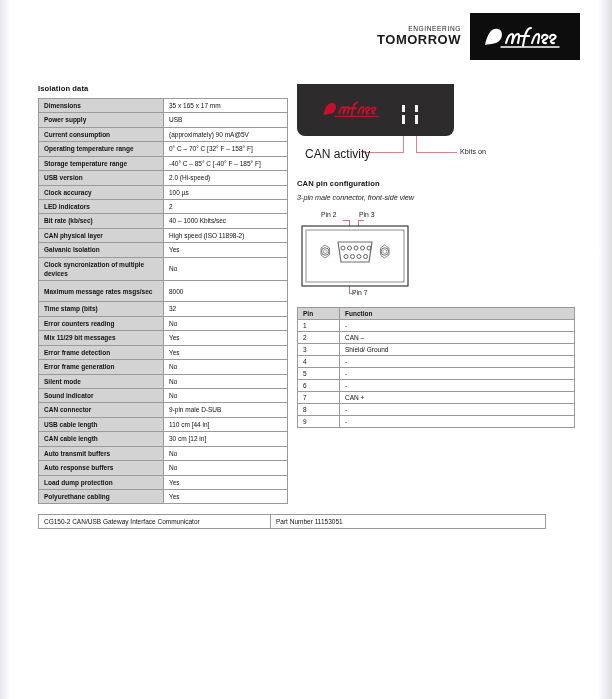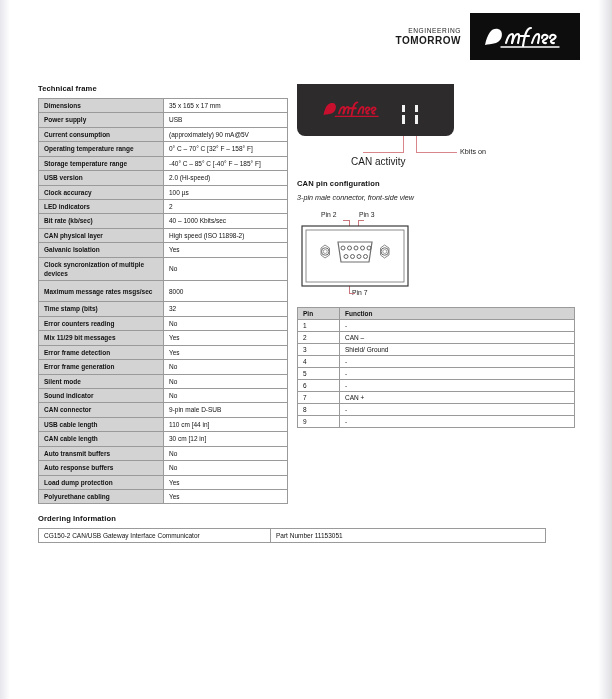--- a/index.html
+++ b/index.html
@@ -29,21 +29,21 @@
   .header {
     position: absolute; right: 32px; top: 13px;
     display: flex; align-items: center; gap: 9px;
   }
   .tagline {
     text-align: right;
     line-height: 1.15;
     color: #1a1a1a;
   }
   .tagline .l1 { font-size: 6.6px; letter-spacing: 0.6px; }
-  .tagline .l2 { font-size: 10px; letter-spacing: 0.5px; font-weight: bold; }
+  .tagline .l2 { font-size: 13px; letter-spacing: 0.5px; font-weight: bold; }
   .logo-box {
     width: 110px; height: 47px;
     background: #0d0d0d;
     display: flex; align-items: center; justify-content: center;
   }
   .logo-box svg { display:block; }
 
   
   .col-left { position: absolute; left: 38px; top: 84px; width: 250px; }
   .col-right { position: absolute; left: 297px; top: 84px; width: 278px; }
@@ -136,22 +136,22 @@
 
   .leader {
     position: absolute;
     background: #d9868b;
   }
   .lead-v1 { left: 106px; top: 52px; width: 1px; height: 17px; }
   .lead-v2 { left: 119px; top: 52px; width: 1px; height: 17px; }
   .lead-h1 { left: 66px; top: 68px; width: 41px; height: 1px; }
   .lead-h2 { left: 119px; top: 68px; width: 41px; height: 1px; }
   .cap-left {
-    position: absolute; left: 8px; top: 72px;
-    font-size: 10px; color: #1b1b1b; margin-left: 46px;
+    position: absolute; left: 8px; top: 63px;
+    font-size: 12px; color: #1b1b1b;
   }
   .cap-right {
     position: absolute; left: 163px; top: 63px;
     font-size: 7.2px; color: #1b1b1b;
   }
 
   
   .dsub-wrap { position: relative; width: 100%; height: 96px; margin-top: 2px; }
   .pinlbl {
     position: absolute; font-size: 6.8px; color: #1b1b1b;
@@ -192,21 +192,21 @@
           <path d="M53 21 C55 14, 57 12, 59 12 C61 12, 60 16, 59 21"></path>
           <path d="M63 16 C63 13, 66 12, 68 13.5 C70 15, 67 17, 65 18 C63 19, 64 21.5, 67 21"></path>
           <path d="M71 16 C71 13, 74 12, 76 13.5 C78 15, 75 17, 73 18 C71 19, 72 21.5, 75 21"></path>
           <path d="M22 25 L80 25" stroke-width="1.4"></path>
         </g>
       </svg>
     </div>
   </div>
 
   <div class="col-left">
-    <h2 class="section">Technical frame</h2>
+    <h2 class="section">Isolation data</h2>
     <table class="spec">
       <colgroup>
           <col style="width:125px">
           <col>
         </colgroup>
       <tbody>
           <tr>
             <td class="label">Dimensions</td>
             <td class="value">35 x 165 x 17 mm</td>
           </tr>
@@ -441,21 +441,20 @@
           </tr>
           <tr>
             <td>9</td>
             <td>-</td>
           </tr>
         </tbody>
     </table>
   </div>
 
   <div class="ordering">
-    <h2 class="section">Ordering Information</h2>
     <table class="order">
       <colgroup>
           <col class="c1">
           <col>
         </colgroup>
       <tbody>
         <tr>
           <td>CG150-2 CAN/USB Gateway Interface Communicator</td>
           <td>Part Number 11153051</td>
         </tr>

